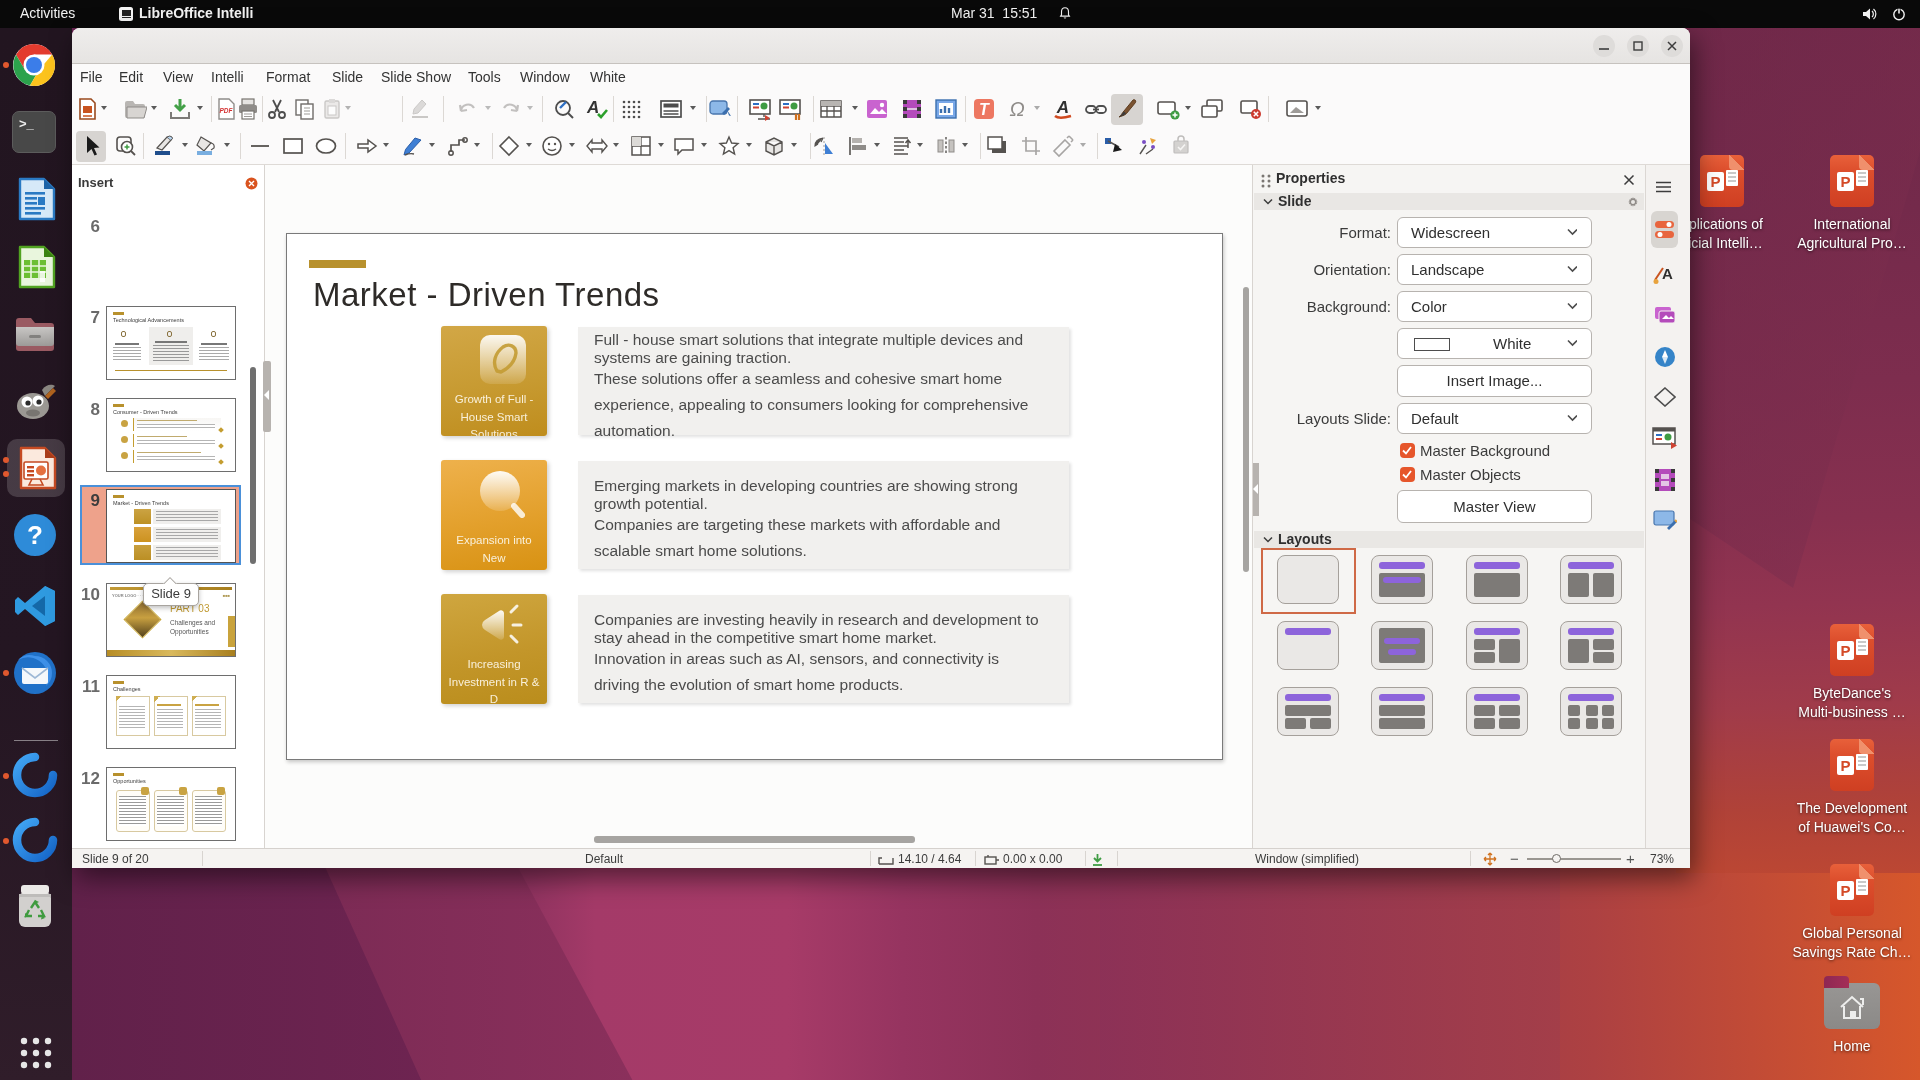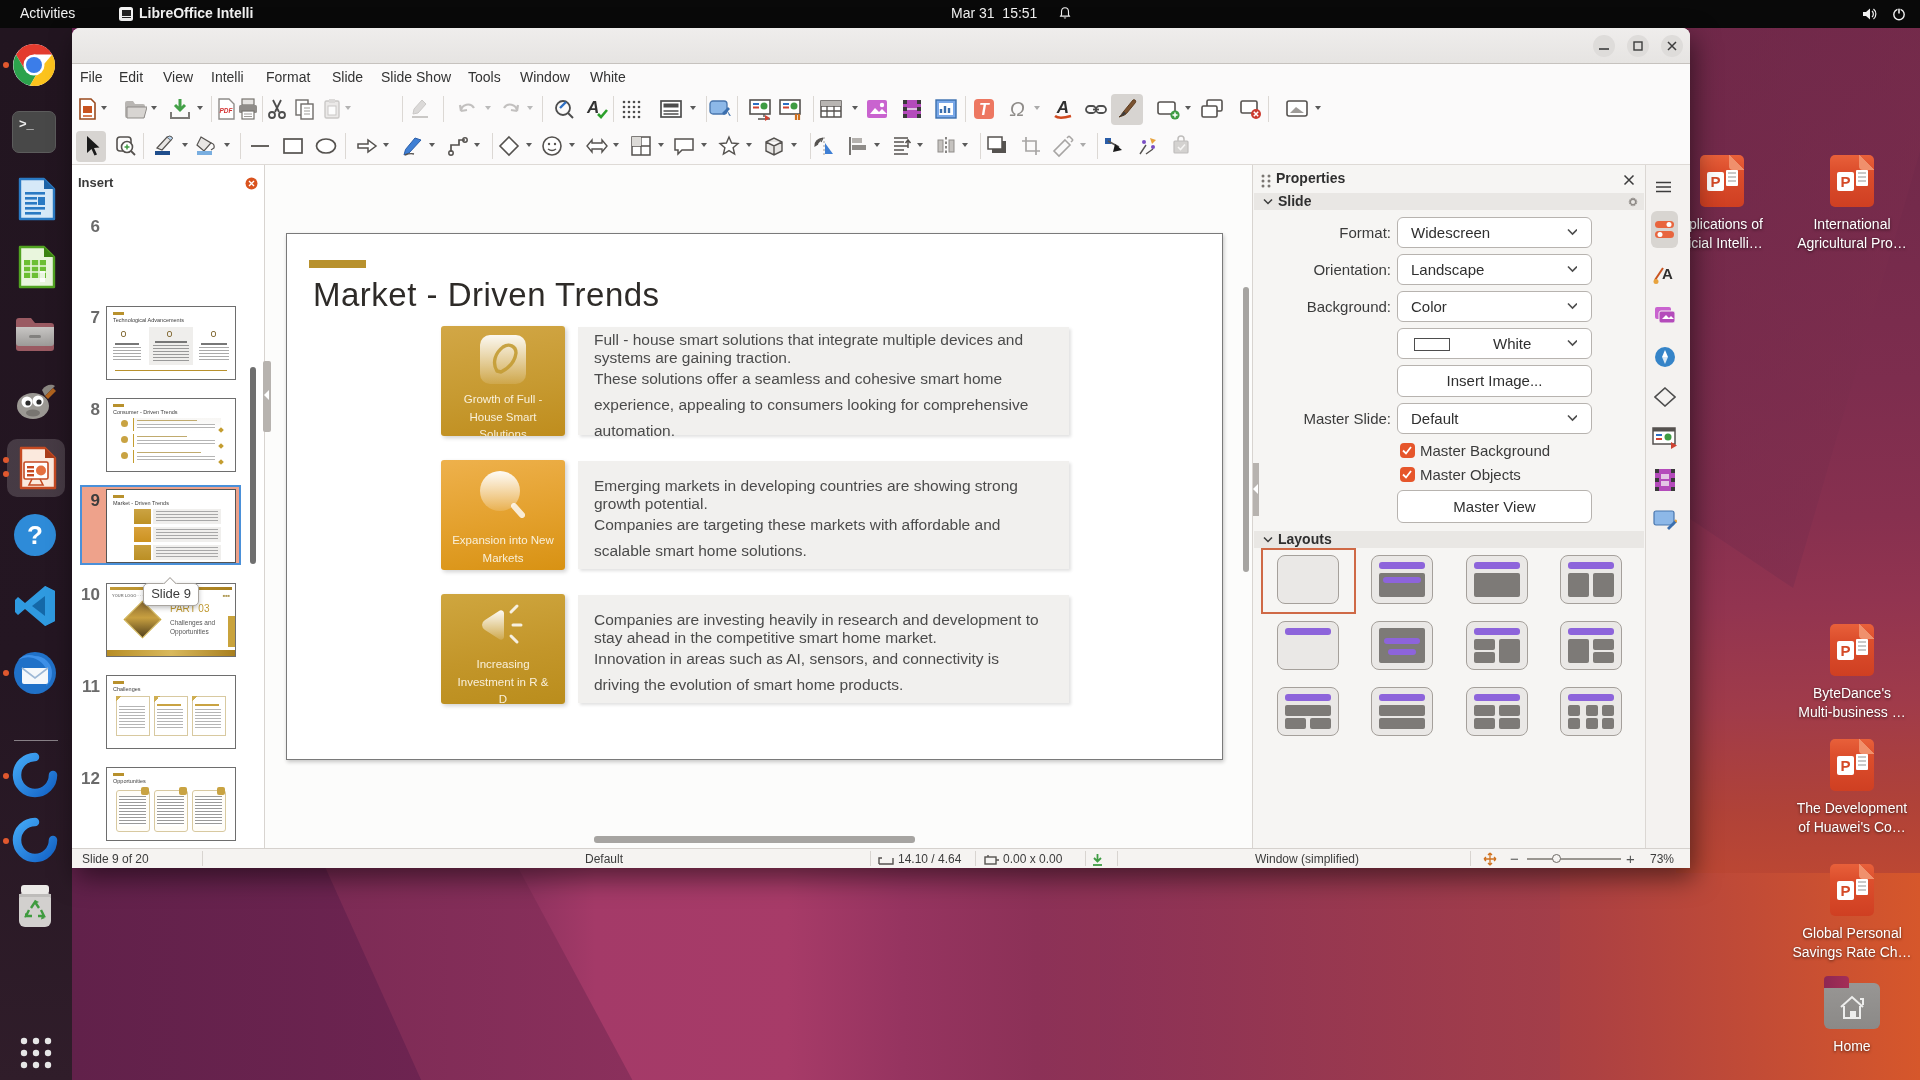--- a/index.html
+++ b/index.html
@@ -98,21 +98,21 @@
 .cbox { position:absolute; left:147px; width:15px; height:15px; background:#e6562b; border-radius:4px; }
 .cbox svg { position:absolute; left:1px; top:2px; }
 .cblabel { position:absolute; left:167px; font-size:15px; color:#3b3b3b; }
 .ltile { position:absolute; width:62px; height:49px; background:#eae8e6; border:1.5px solid #a5a09b; border-radius:8px; }
 .ltile .tb { position:absolute; left:7px; top:6px; right:7px; height:7px; border-radius:3px; background:#8d64db; }
 .ltile .gb { position:absolute; background:#7d7a77; border-radius:2px; }
 
 
 #page { position:absolute; left:21px; top:68px; width:937px; height:527px; background:#fff; border:1px solid #7a7a7a; box-shadow:1px 2px 4px rgba(0,0,0,.22); }
 .srow { position:absolute; left:154px; width:628px; height:110px; }
-.sbox { position:absolute; left:0; top:0; width:124px; height:110px; border-radius:3px; box-shadow:2px 2px 4px rgba(0,0,0,.18); overflow:hidden; }
+.sbox { position:absolute; left:0; top:0; width:106px; height:110px; border-radius:3px; box-shadow:2px 2px 4px rgba(0,0,0,.18); overflow:hidden; }
 .spanel { position:absolute; left:137px; top:1px; width:491px; height:108px; background:#f1f0ee; box-shadow:2px 2px 3px rgba(0,0,0,.12); }
 .sboxlbl { position:absolute; left:4px; right:4px; text-align:center; color:#f9f0da; font-size:11.5px; line-height:17.5px; }
 .sptext { position:absolute; left:16px; top:4px; right:10px; font-size:15.5px; color:#4b4b4b; }
 .p1 { line-height:17.5px; }
 .p2 { line-height:26px; margin-top:0px; }
 
 
 .sbv { position:absolute; width:6px; border-radius:3px; background:#a6a4a1; }
 .sbh { position:absolute; height:7px; border-radius:3px; background:#a6a4a1; }
 </style>
@@ -1065,21 +1065,21 @@
               <path d="M1 1.5 l4.5 4.5 l4.5 -4.5" stroke="#4d4d4d" stroke-width="1.6" fill="none"></path>
             </svg></div>
         <div class="combo" style="top:163px;">
           <span style="position:absolute;left:16px;top:9px;width:36px;height:13px;background:#fff;border:1px solid #4d4d4d;"></span>
           <span style="position:absolute;left:95px;">White</span>
           <svg class="chev" width="11" height="8">
               <path d="M1 1.5 l4.5 4.5 l4.5 -4.5" stroke="#4d4d4d" stroke-width="1.6" fill="none"></path>
             </svg>
         </div>
         <div class="combo" style="top:200px;height:32px;text-align:center;padding-left:0;line-height:30px;">Insert Image...</div>
-        <div class="plabel" style="left:8px;top:245px;">Master Slide:</div>
+        <div class="plabel" style="left:8px;top:245px;">Layouts Slide:</div>
         <div class="combo" style="top:238px;">Default<svg class="chev" width="11" height="8">
               <path d="M1 1.5 l4.5 4.5 l4.5 -4.5" stroke="#4d4d4d" stroke-width="1.6" fill="none"></path>
             </svg></div>
 
         <div class="cbox" style="top:278px;">
             <svg width="12" height="11">
               <path d="M2 5.5 l3 3 l5 -6.5" stroke="#fff" stroke-width="1.8" fill="none"></path>
             </svg>
           </div>
         <div class="cblabel" style="top:277px;">Master Background</div>

